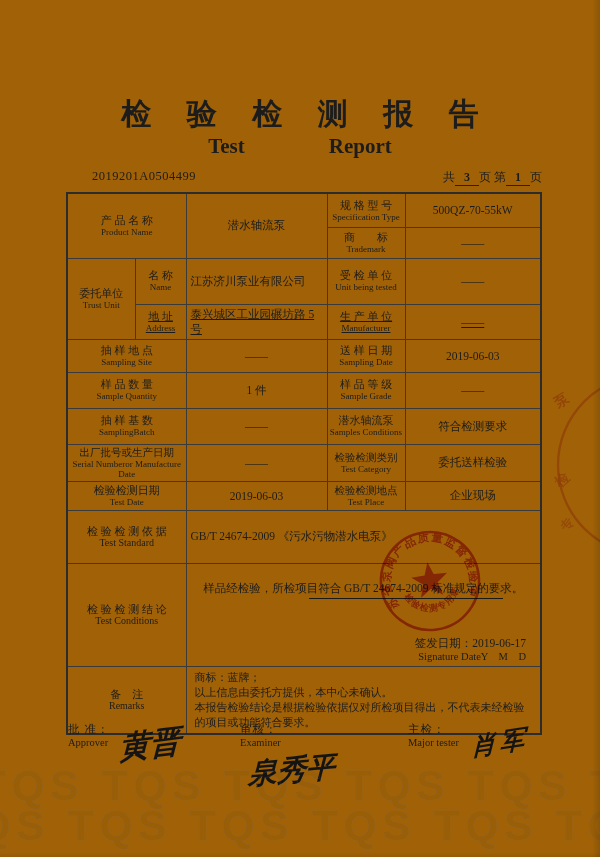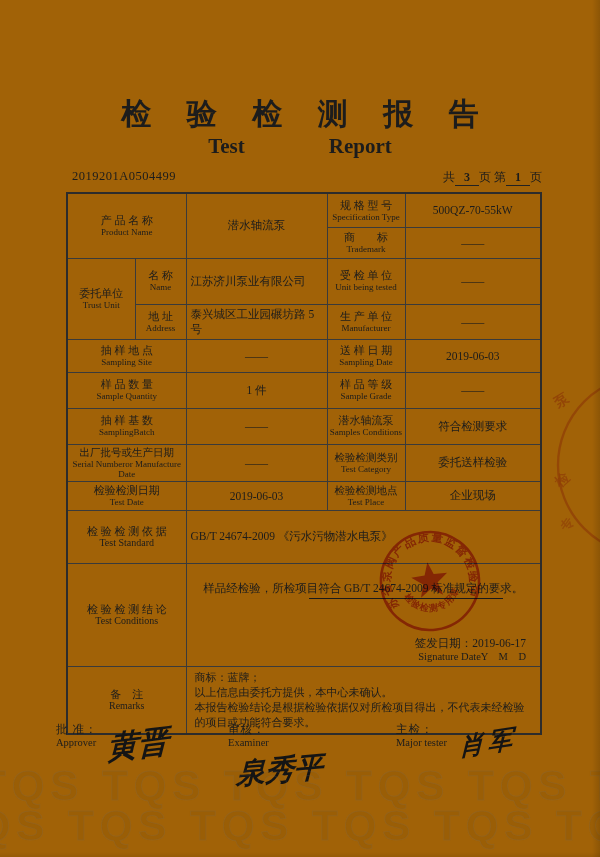--- a/index.html
+++ b/index.html
@@ -11,49 +11,49 @@
   .edge-shadow{position:absolute;right:0;top:0;width:8px;height:100%;
     background:linear-gradient(to right,rgba(0,0,0,0),rgba(0,0,0,0.13));}
   .bottom-shadow{position:absolute;left:0;bottom:0;width:100%;height:5px;
     background:linear-gradient(to bottom,rgba(0,0,0,0),rgba(0,0,0,0.07));}
 
   
   .title-cn{position:absolute;top:94px;left:0;width:100%;text-align:center;
     font-size:30px;font-weight:bold;letter-spacing:14px;padding-left:14px;box-sizing:border-box;}
   .title-en{position:absolute;top:134px;left:0;width:100%;display:flex;justify-content:center;gap:84px;
     font-size:21px;font-weight:bold;}
-  .report-no{position:absolute;left:72px;top:169px;font-size:12.5px;letter-spacing:0.5px;}
+  .report-no{position:absolute;left:92px;top:169px;font-size:12.5px;letter-spacing:0.5px;}
   .page-info{position:absolute;right:58px;top:169px;font-size:12px;}
   .page-info .num{display:inline-block;border-bottom:1px solid #222;padding:0 9px;font-weight:bold;}
 
   
   table.report{position:absolute;left:66px;top:192px;border-collapse:collapse;table-layout:fixed;
     width:474px;}
   table.report td{border:1px solid #3a3a3a;text-align:center;vertical-align:middle;
     padding:1px 2px;overflow:hidden;}
   table.report{border:2px solid #2c2c2c;}
   .lab-cn{font-size:11px;line-height:13px;}
   .lab-en{font-size:9px;line-height:10.5px;}
   .val{font-size:11.5px;}
   .val-left{text-align:left !important;padding-left:4px !important;}
-  tr.r1a{height:34px;} tr.r1b{height:31px;} tr.r2{height:46px;} tr.r3{height:35px;}
+  tr.r1a{height:34px;} tr.r1b{height:31px;} tr.r2{height:46px;} tr.r3{height:35px;text-decoration:underline;}
   tr.r4{height:33px;} tr.r5{height:36px;} tr.r6{height:36px;} tr.r7{height:35px;}
   tr.r8{height:29px;} tr.r9{height:53px;} tr.r10{height:103px;} tr.r11{height:55px;}
   .conclusion-cell{position:relative;vertical-align:top !important;}
   .conclusion-text{margin-top:16px;font-size:11.5px;text-align:center;}
   .conclusion-underline{position:absolute;left:122px;top:34px;width:194px;height:0;
     border-bottom:1.5px solid #1a1a1a;}
   .sign-date{position:absolute;right:14px;bottom:4px;text-align:right;}
   .sign-date .cn{font-size:11.5px;}
   .sign-date .en{font-size:10.5px;white-space:pre;}
   .remarks-cell{text-align:left !important;padding:3px 8px !important;vertical-align:top !important;margin-top:12px;}
   .remarks-cell div{font-size:11px;line-height:15px;}
 
   
-  .approver-row{position:absolute;left:56px;top:722px;width:474px;display:flex;}
+  .approver-row{position:absolute;left:68px;top:722px;width:474px;display:flex;}
   .appr-group{display:flex;align-items:flex-start;}
   .appr-g1{width:172px;} .appr-g2{width:168px;flex-direction:column;} .appr-g3{flex:1;}
   .appr-label .cn{font-size:11.5px;letter-spacing:1px;}
   .appr-label .en{font-size:10.5px;}
   .signature{font-style:italic;font-weight:bold;color:#141414;
     font-family:"DejaVu Serif",serif;display:inline-block;}
   .sig1{font-size:31px;transform:rotate(-7deg) skewX(-8deg);margin:2px 0 0 10px;}
   .sig2{font-size:29px;transform:rotate(-5deg) skewX(-6deg);margin:3px 0 0 8px;}
   .sig3{font-size:25px;transform:rotate(-9deg) skewX(-10deg);margin:4px 0 0 12px;letter-spacing:4px;}
 

